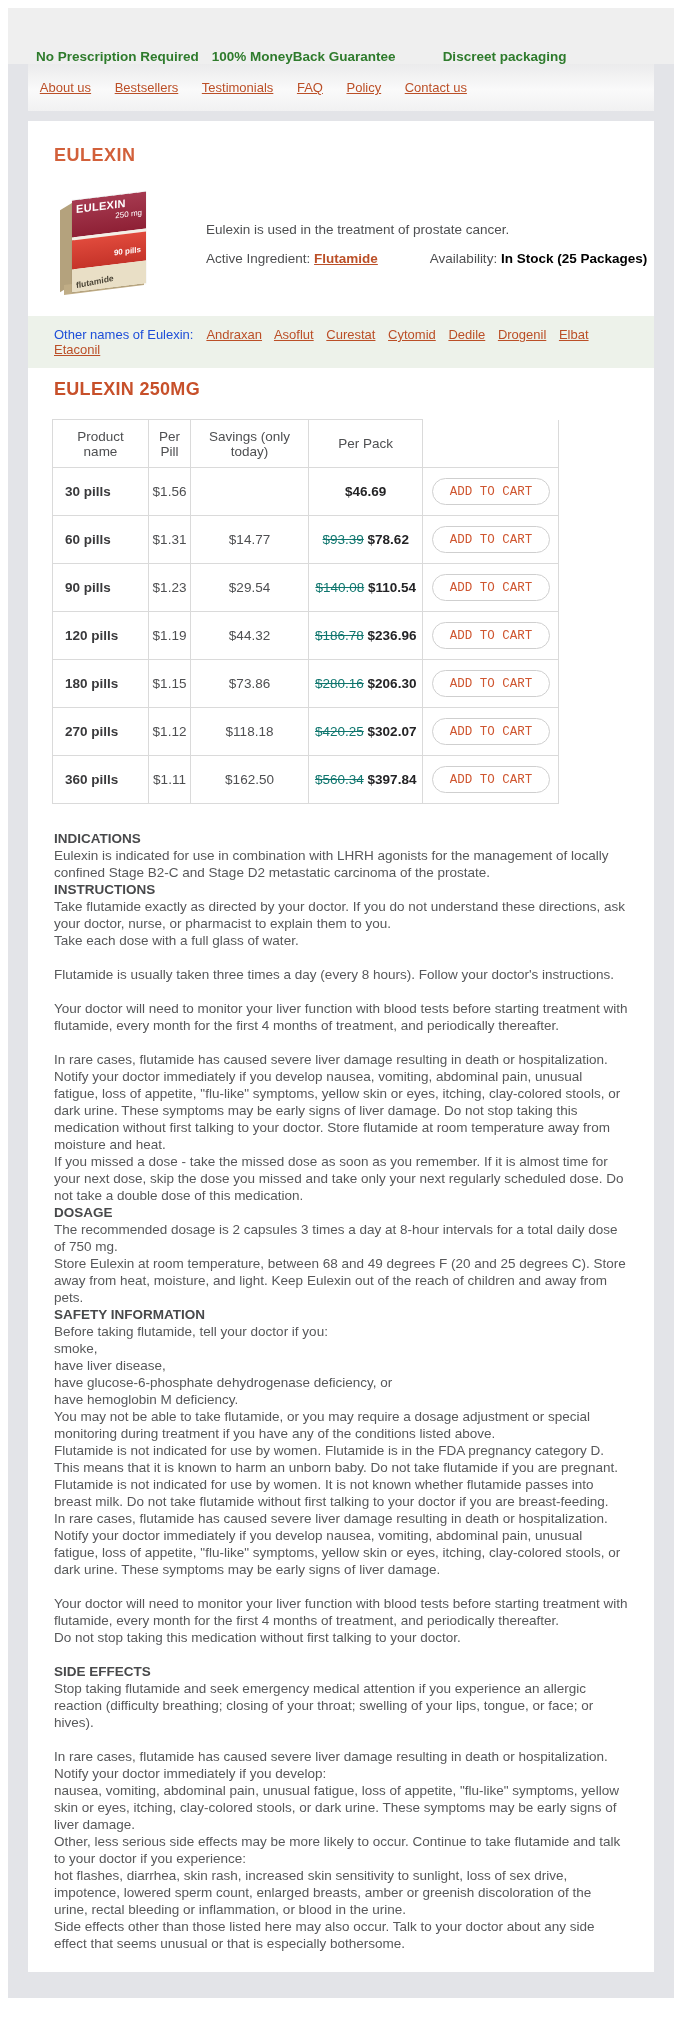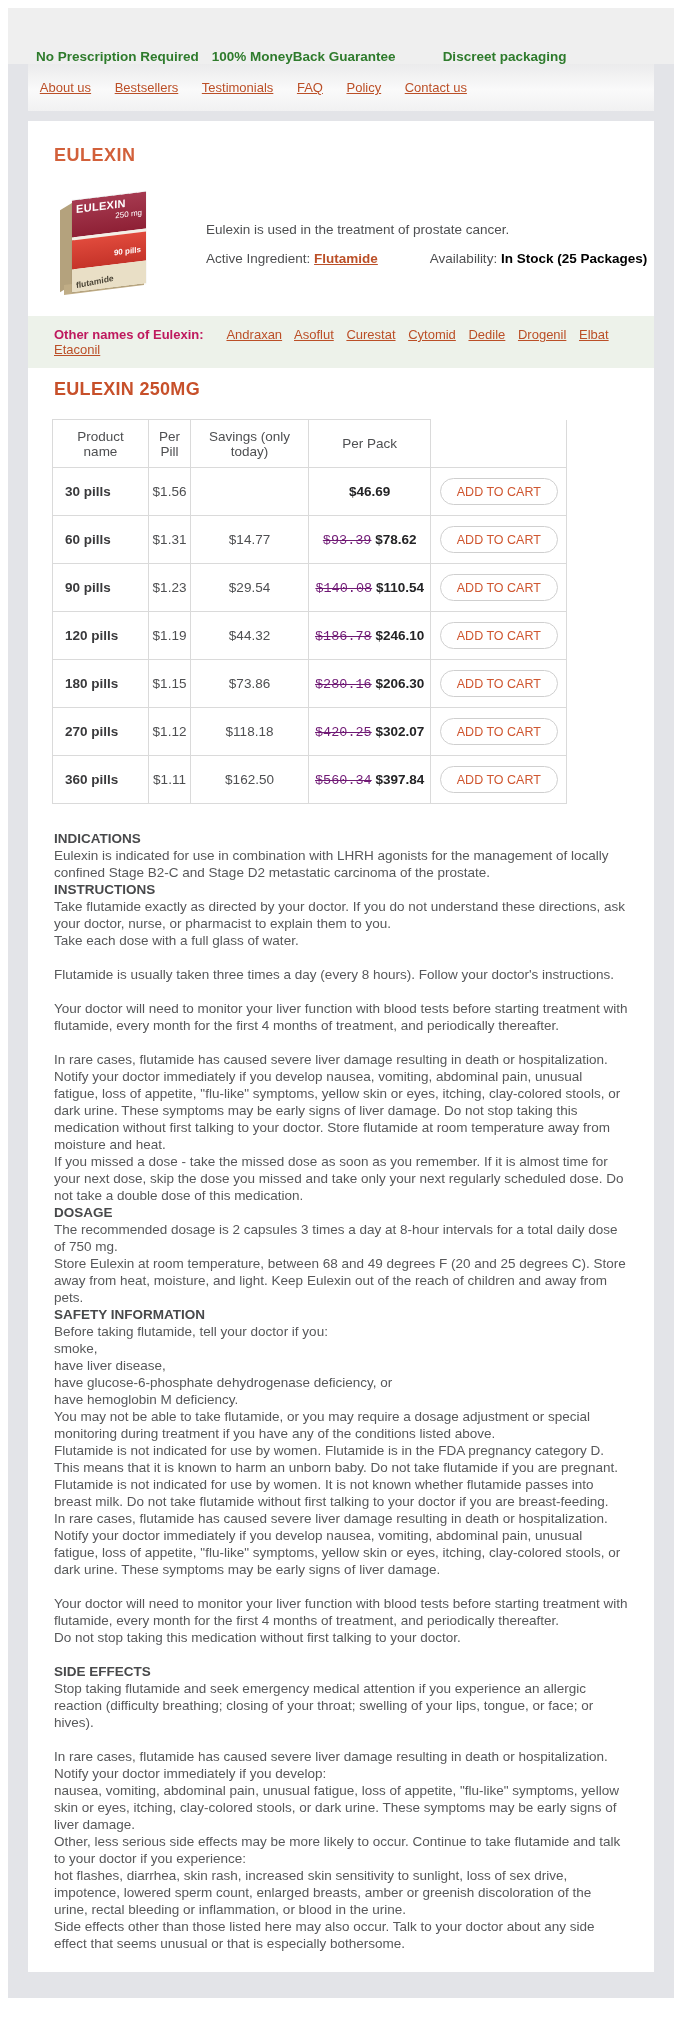--- a/index.html
+++ b/index.html
@@ -65,40 +65,40 @@
   .avail .in-stock { color:#000000; font-weight:bold; }
   a.ai-link { font-weight:bold; }
 
   
   .othernames {
     background:#edf2ea;
     margin-top:22px;
     padding:11px 26px;
     font-size:13px;
   }
-  .on-label { font-weight:bold; color:#be185d; margin-right:20px; }
+  .on-label { font-weight:normal; color:#1d4ed8; margin-right:10px; }
   .othernames a.lnk { margin-right:9px; font-size:13px; }
 
   
   .pricing-heading { color:#c7502a; font-size:18px; font-weight:bold; margin:11px 26px 0 26px; letter-spacing:.3px; }
   table.pricing { border-collapse:collapse; margin:19px 0 0 24px; font-size:13.5px; }
   table.pricing th, table.pricing td { border:1px solid #dadada; height:48px; vertical-align:middle; }
   table.pricing th { font-weight:normal; color:#4e4f51; text-align:center; padding:0 10px; }
   td.c-name { width:96px; font-weight:bold; color:#39393b; padding-left:12px; border-right:1px solid #dadada; }
   td.c-pill { width:24px; text-align:center; color:#4e4f51; }
   td.c-sav { width:118px; text-align:center; color:#4e4f51; }
   td.c-pack { width:101px; text-align:center; white-space:nowrap; padding:0 6px; }
-  td.c-pack .old { color:#701a75; text-decoration:line-through;font-family:Liberation Mono, monospace; }
+  td.c-pack .old { color:#0f766e; text-decoration:line-through; }
   td.c-pack .new { color:#232325; font-weight:bold; }
   td.c-btn, th.c-btn { width:136px; border-top:none; border-bottom:none; border-right:none; text-align:center; }
   table.pricing tr:first-child th.c-btn { border-top:none; }
   .cart-btn {
     width:118px; height:27px;
     background:#fff; border:1px solid #cfcfcf; border-radius:14px;
-    color:#cf5630; font-size:12.5px; font-family:Liberation Sans, sans-serif;
+    color:#cf5630; font-size:12.5px; font-family:Liberation Mono, monospace;
     cursor:pointer;
   }
 
   
   .drug-info { margin:26px 26px 0 26px; max-width:586px; font-size:13.5px; line-height:17px; color:#57585a; padding-bottom:20px; }
   .info-h { font-weight:bold; color:#48494b; }
   .gap { height:17px; }
 </style>
 </head>
 <body>
@@ -207,21 +207,21 @@
             <td class="c-name">90 pills</td>
             <td class="c-pill">$1.23</td>
             <td class="c-sav">$29.54</td>
             <td class="c-pack"><span class="old">$140.08</span> <span class="new">$110.54</span></td>
             <td class="c-btn"><button class="cart-btn">ADD TO CART</button></td>
           </tr>
           <tr>
             <td class="c-name">120 pills</td>
             <td class="c-pill">$1.19</td>
             <td class="c-sav">$44.32</td>
-            <td class="c-pack"><span class="old">$186.78</span> <span class="new">$246.10</span></td>
+            <td class="c-pack"><span class="old">$186.78</span> <span class="new">$236.96</span></td>
             <td class="c-btn"><button class="cart-btn">ADD TO CART</button></td>
           </tr>
           <tr>
             <td class="c-name">180 pills</td>
             <td class="c-pill">$1.15</td>
             <td class="c-sav">$73.86</td>
             <td class="c-pack"><span class="old">$280.16</span> <span class="new">$206.30</span></td>
             <td class="c-btn"><button class="cart-btn">ADD TO CART</button></td>
           </tr>
           <tr>

